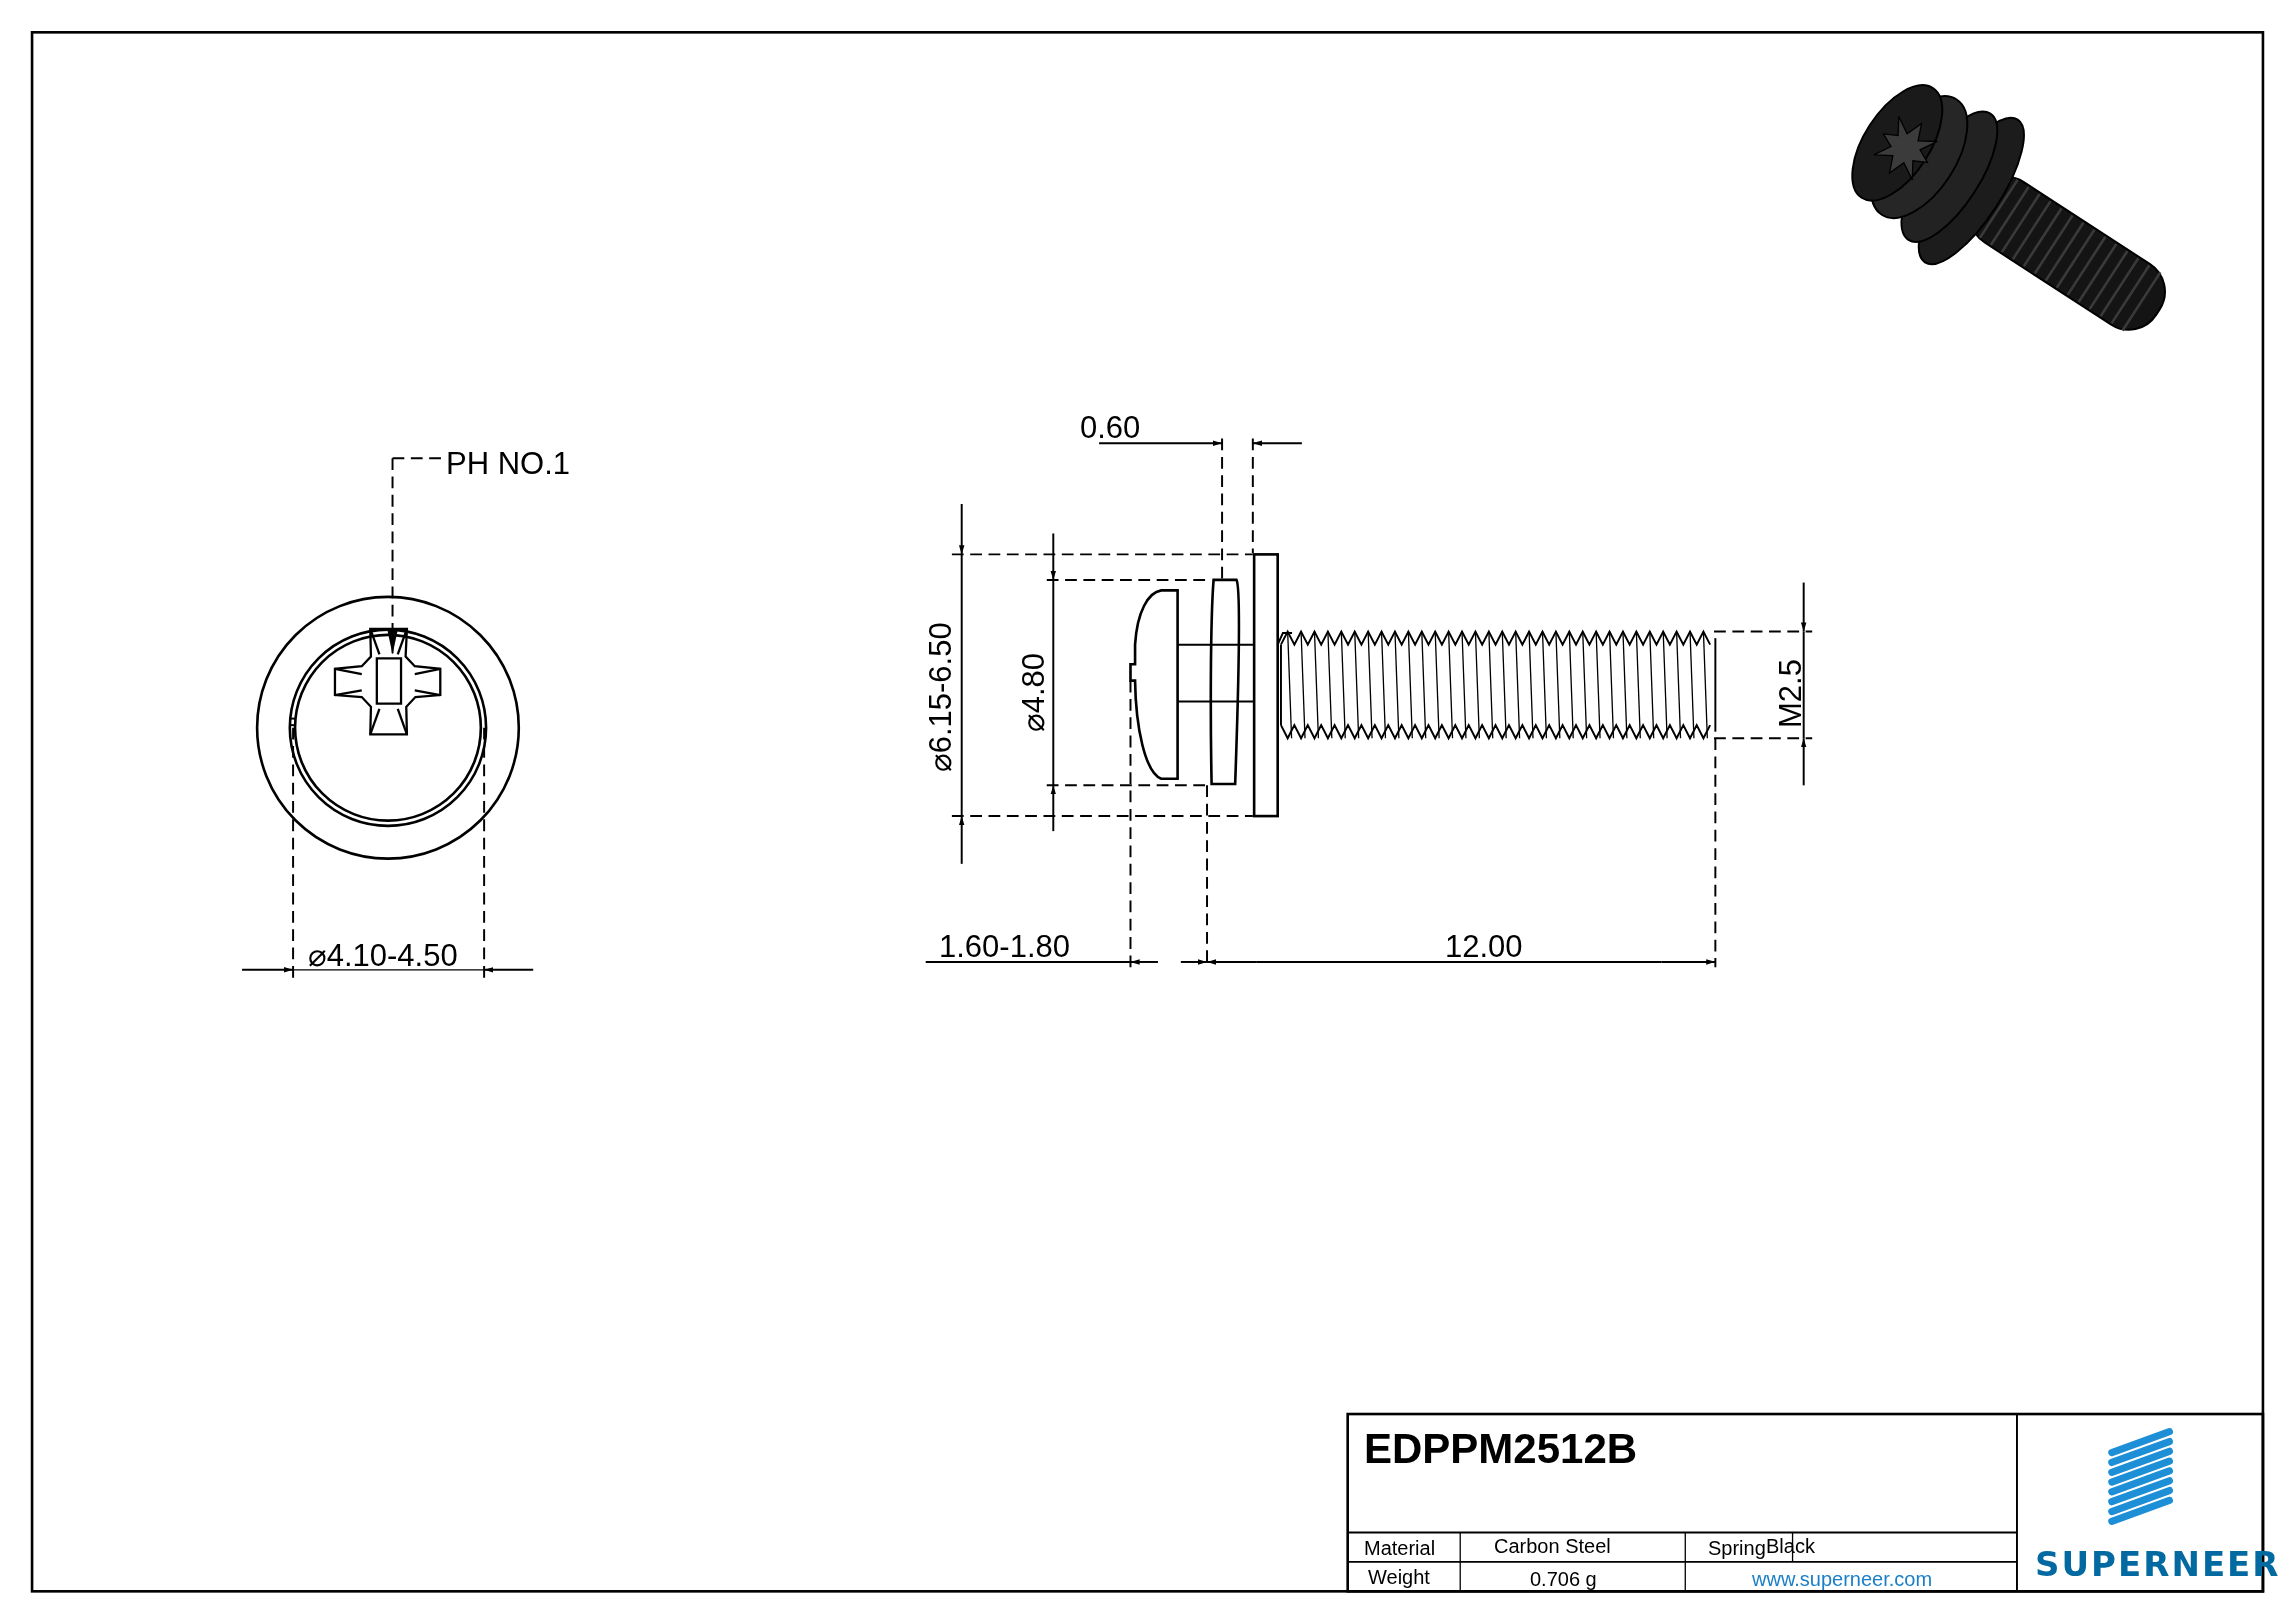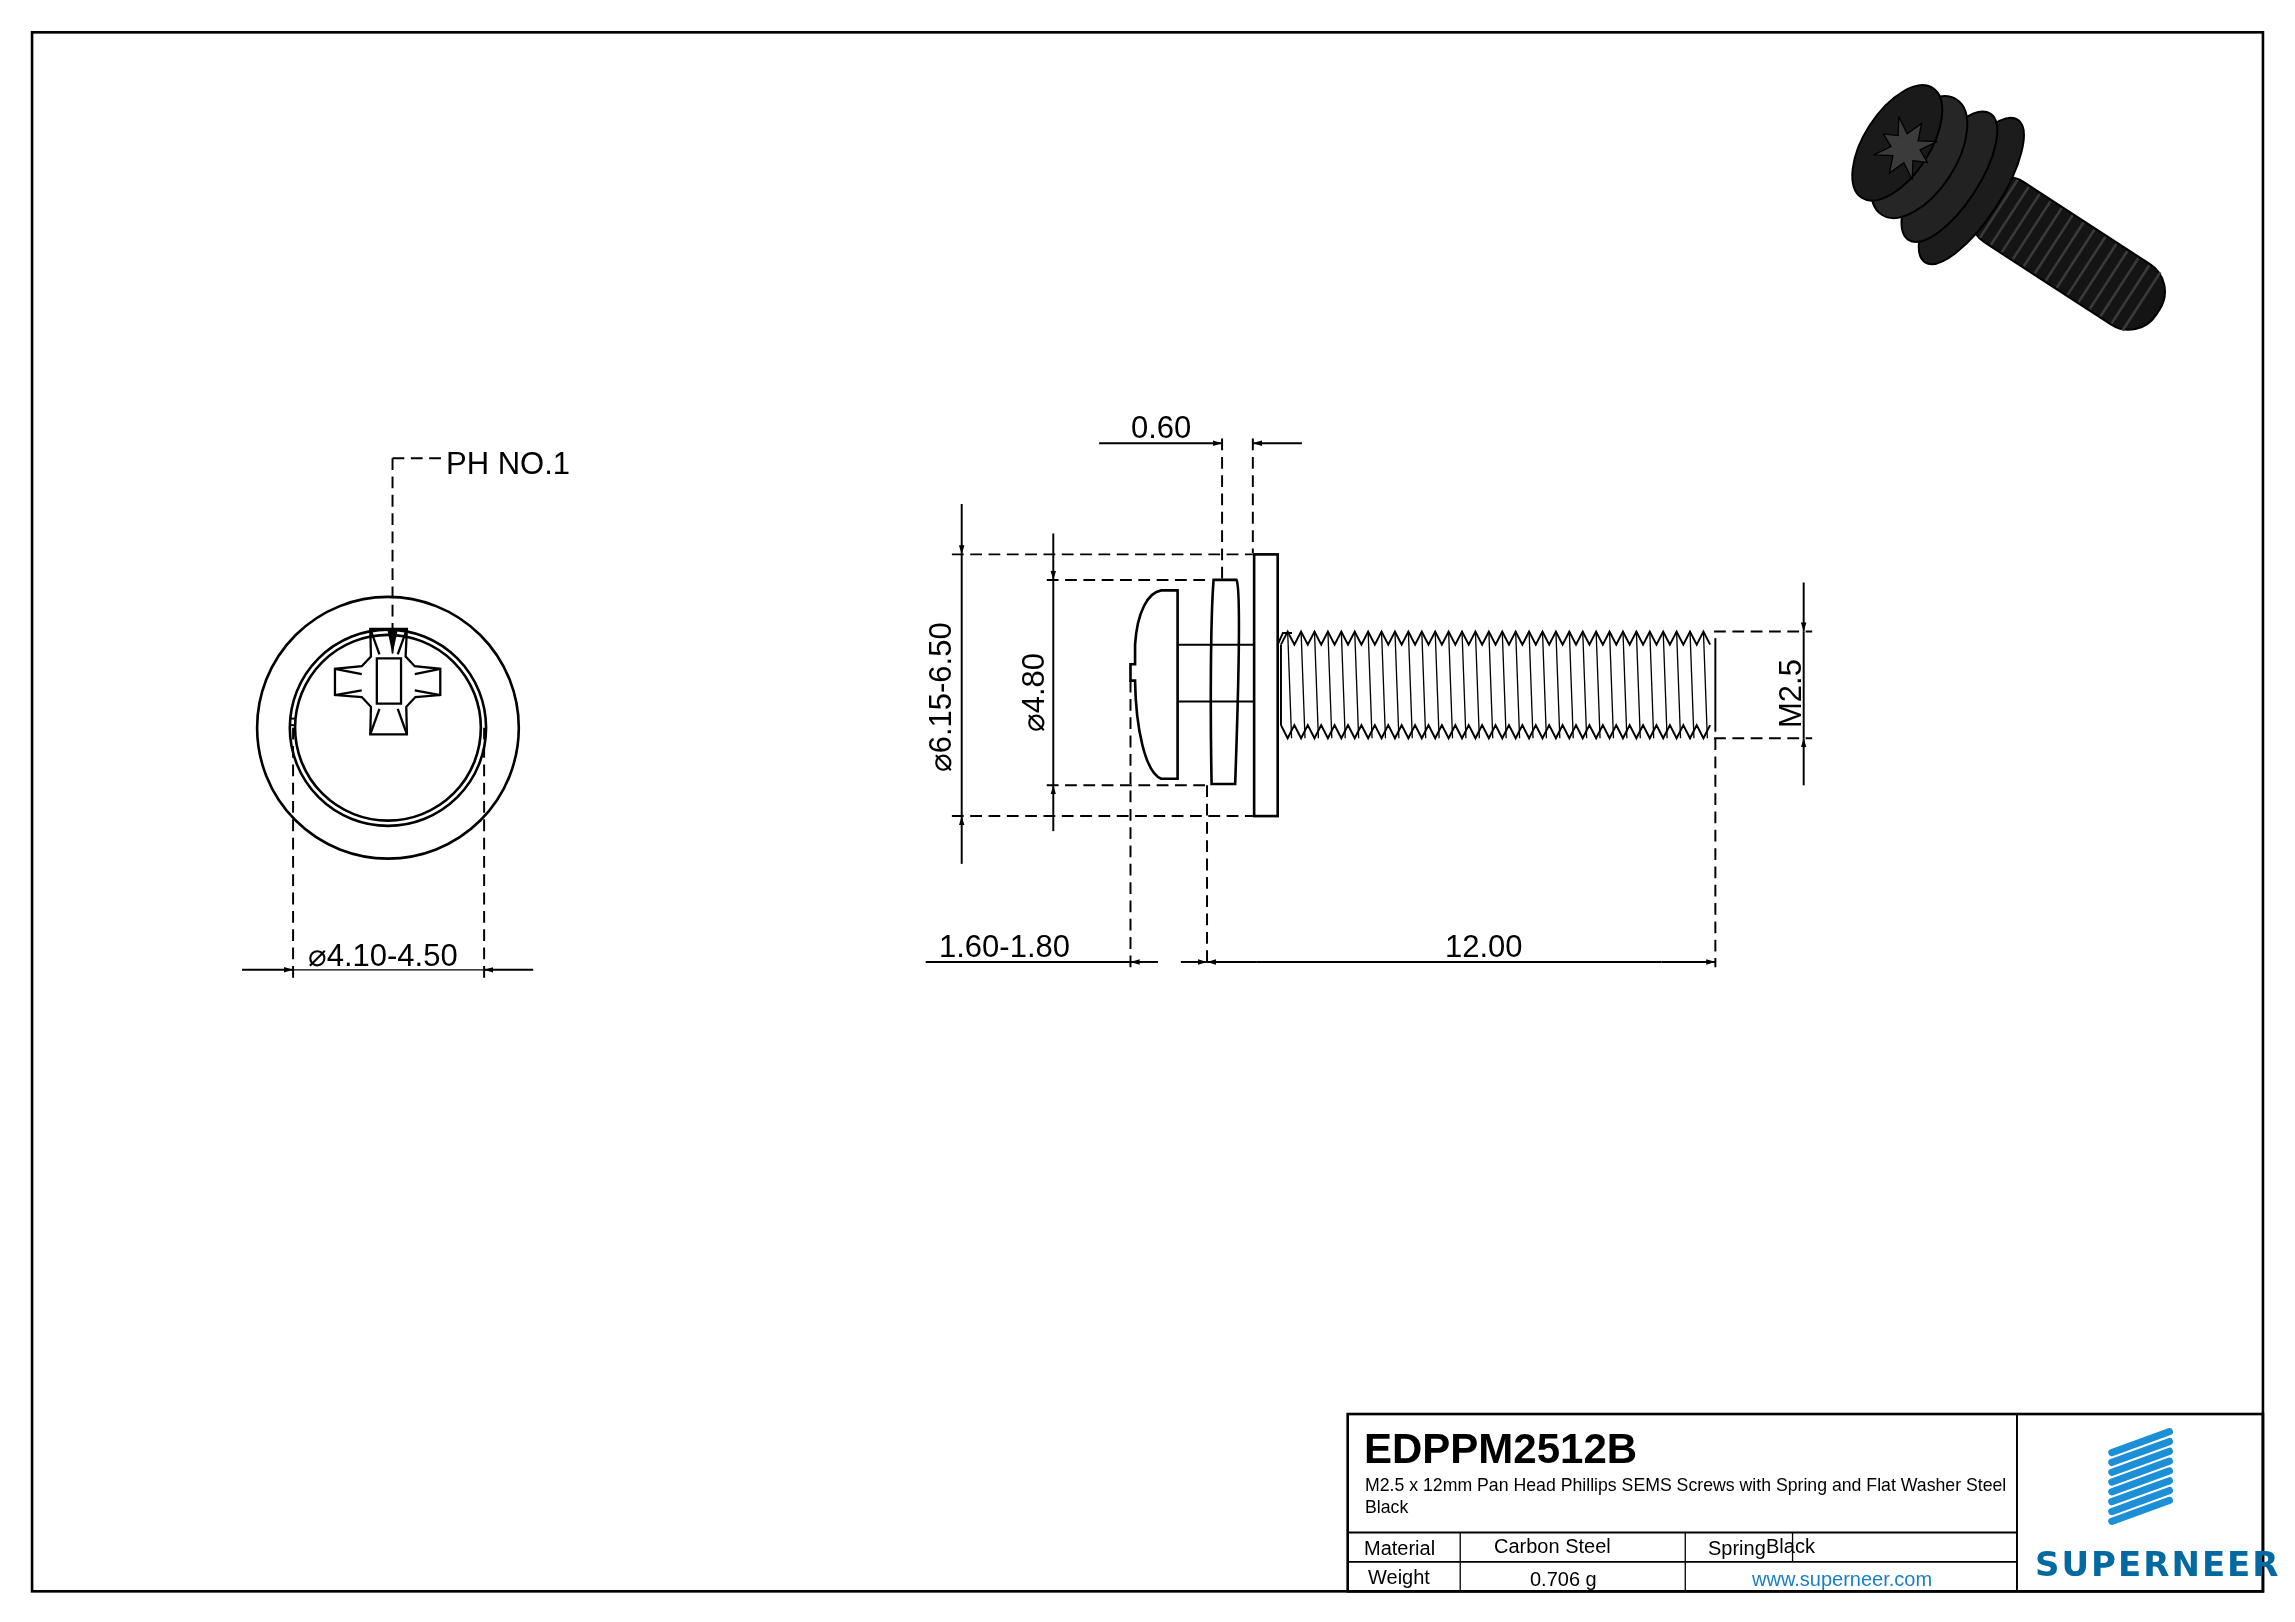--- a/index.html
+++ b/index.html
@@ -204,36 +204,35 @@
 </svg>
 
 
 
 <div class="abs dim" style="left:446px;top:448px;">PH NO.1</div>
 <div class="abs dim" style="left:308px;top:940px;">
   <span>⌀</span><span>4.10-4.50</span>
 </div>
 
 
-<div class="abs dim" style="left:1131px;top:412px;">0.60</div>
+<div class="abs dim" style="left:1080px;top:412px;">0.60</div>
 <div class="abs dim rot" style="left:925px;top:772px;">
   <span>⌀</span><span>6.15-6.50</span>
 </div>
 <div class="abs dim rot" style="left:1018px;top:732px;">
   <span>⌀</span><span>4.80</span>
 </div>
 <div class="abs dim rot" style="left:1775px;top:728px;">M2.5</div>
 <div class="abs dim" style="left:939px;top:931px;">1.60-1.80</div>
 <div class="abs dim" style="left:1445px;top:931px;">12.00</div>
 
 
 
 
 <div class="abs tb-code" style="left:1364px;top:1428px;">EDPPM2512B</div>
-<div class="abs tb-desc" style="left:1365px;top:1474px;">M2.5 x 12mm Pan Head Phillips SEMS Screws with Spring and Flat Washer Steel Black</div>
 <div class="abs tb-cell" style="left:1364px;top:1538px;">Material</div>
 <div class="abs tb-cell" style="left:1494px;top:1536px;">Carbon Steel</div>
 <div class="abs tb-cell" style="left:1708px;top:1538px;">Spring</div>
 <div class="abs tb-cell" style="left:1766px;top:1536px;">Black</div>
 <div class="abs tb-cell" style="left:1368px;top:1567px;">Weight</div>
 <div class="abs tb-cell" style="left:1530px;top:1569px;">0.706 g</div>
 <div class="abs tb-link" style="left:1752px;top:1569px;">www.superneer.com</div>
 <div class="abs logo-text" style="left:2035px;top:1547px;">SUPERNEER</div>
 </div>
 

